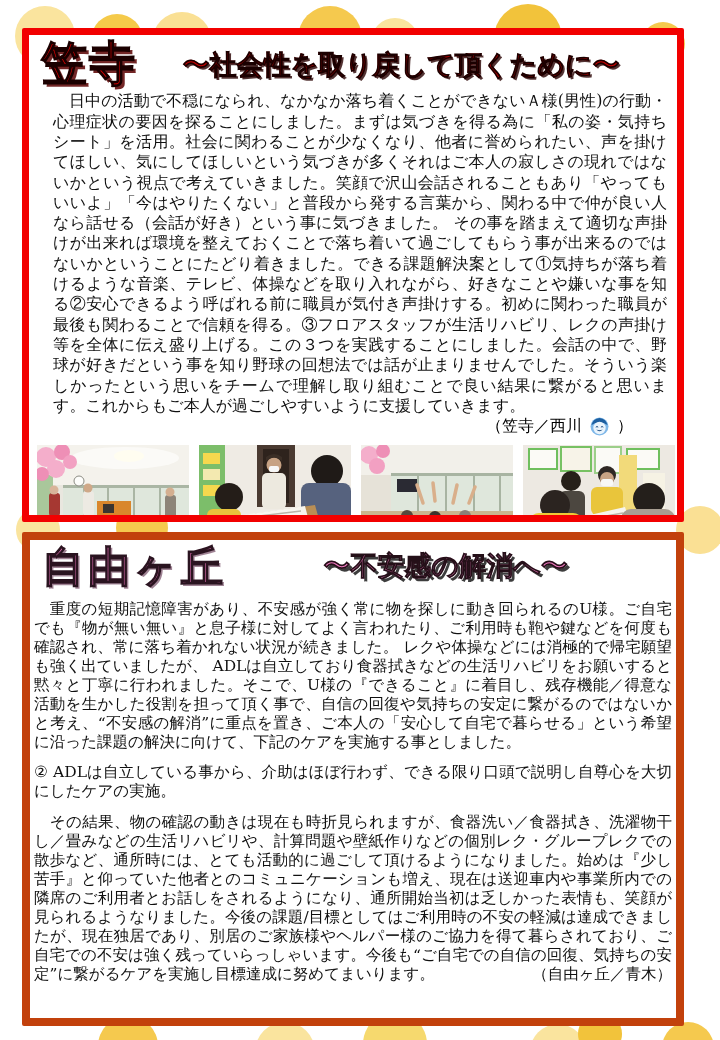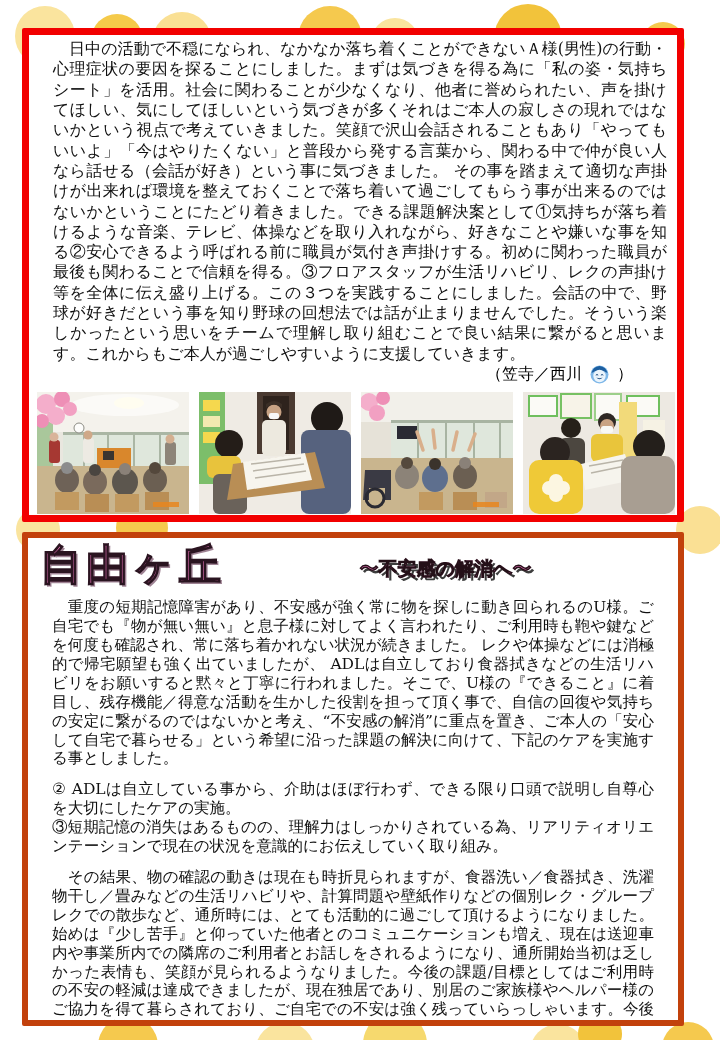--- a/index.html
+++ b/index.html
@@ -8,21 +8,21 @@
     background:#ffffff;
     font-family:"DejaVu Serif","Liberation Serif",serif;
   }
   .dot{position:absolute;border-radius:50%;z-index:1;}
 
   .panel{
     position:absolute;left:22px;width:662px;background:#ffffff;z-index:2;
     box-sizing:border-box;overflow:hidden;
   }
   .panel.red{top:28px;height:494px;border:7px solid #f20000;border-radius:2px;}
-  .panel.pink{top:532px;height:494px;border:6px solid #c2410c;border-radius:2px;}
+  .panel.pink{top:532px;height:494px;border:8px solid #c2410c;border-radius:2px;}
 
   .hdr{display:flex;align-items:flex-end;padding:4px 12px 0 12px;}
   .hdr .spacer{flex:1;text-align:center;}
 
   .title-red{
     font-family:"Liberation Sans","DejaVu Sans",sans-serif;
     font-size:46px;font-weight:bold;line-height:1.05;color:#e60000;
     -webkit-text-stroke:1.3px #1a0000;
     text-shadow:3px 3px 0 rgba(90,0,0,.85);
     letter-spacing:2px;white-space:nowrap;
@@ -36,34 +36,34 @@
   }
   .title-pink{
     font-family:"Liberation Sans","DejaVu Sans",sans-serif;
     font-size:42px;font-weight:bold;line-height:1.1;color:#f478c2;
     -webkit-text-stroke:1.2px #2a1420;
     text-shadow:2px 2px 0 rgba(80,30,60,.55);
     letter-spacing:4px;white-space:nowrap;
   }
   .subtitle-pink{
     font-family:"Liberation Sans","DejaVu Sans",sans-serif;
-    font-size:19px;font-weight:bold;color:#f478c2;
+    font-size:27px;font-weight:bold;color:#f478c2;
     -webkit-text-stroke:0.8px #241018;
     text-shadow:3px 3px 0 rgba(40,40,40,.9);
     white-space:nowrap;padding-bottom:6px;display:inline-block;
   }
 
   .body-text{
     color:#101010;text-align:justify;text-justify:inter-character;
     word-break:break-all;overflow-wrap:anywhere;
   }
   .k-body{font-size:16px;line-height:1.27;margin:4px 10px 0 24px;}
   .k-sign{font-size:16px;line-height:1.27;text-align:right;padding-right:44px;margin-top:0;
           display:flex;justify-content:flex-end;align-items:center;gap:8px;}
-  .j-body{font-size:15.5px;line-height:1.22;margin:0 24px;}
+  .j-body{font-size:15.5px;line-height:1.22;margin:0 4px;}
   .j-top{margin-top:10px;}
   .gap{height:12px;}
   .sig-float{float:right;}
 
   .photos{display:flex;gap:10px;padding:8px 8px 0 8px;}
   .photo{width:152px;height:122px;background:#ddd;overflow:hidden;flex:0 0 auto;}
   .photo svg{display:block;}
 
   .smiley{width:19px;height:19px;flex:0 0 auto;display:inline-block;}
 </style>
@@ -83,20 +83,26 @@
   <div class="dot" style="left:676px;top:506px;width:48px;height:48px;background:#fae094;"></div>
   <div class="dot" style="left:98px;top:1016px;width:60px;height:60px;background:#f5c94e;"></div>
   <div class="dot" style="left:255px;top:1022px;width:60px;height:60px;background:#fae49e;"></div>
   <div class="dot" style="left:363px;top:1012px;width:64px;height:64px;background:#f6d96e;"></div>
   <div class="dot" style="left:530px;top:1024px;width:56px;height:56px;background:#fae49e;"></div>
   <div class="dot" style="left:578px;top:1012px;width:44px;height:44px;background:#f2c33b;"></div>
   <div class="dot" style="left:662px;top:1022px;width:52px;height:52px;background:#f5c94e;"></div>
 </div>
 
 <section class="panel red">
+  <div class="hdr">
+    <span class="title-red">笠寺</span>
+    <span class="spacer">
+      <span class="subtitle-red">〜社会性を取り戻して頂くために〜</span>
+    </span>
+  </div>
 
   <p class="body-text k-body">　日中の活動で不穏になられ、なかなか落ち着くことができないＡ様(男性)の行動・心理症状の要因を探ることにしました。まずは気づきを得る為に「私の姿・気持ちシート」を活用。社会に関わることが少なくなり、他者に誉められたい、声を掛けてほしい、気にしてほしいという気づきが多くそれはご本人の寂しさの現れではないかという視点で考えていきました。笑顔で沢山会話されることもあり「やってもいいよ」「今はやりたくない」と普段から発する言葉から、関わる中で仲が良い人なら話せる（会話が好き）という事に気づきました。 その事を踏まえて適切な声掛けが出来れば環境を整えておくことで落ち着いて過ごしてもらう事が出来るのではないかということにたどり着きました。できる課題解決案として①気持ちが落ち着けるような音楽、テレビ、体操などを取り入れながら、好きなことや嫌いな事を知る②安心できるよう呼ばれる前に職員が気付き声掛けする。初めに関わった職員が最後も関わることで信頼を得る。③フロアスタッフが生活リハビリ、レクの声掛け等を全体に伝え盛り上げる。この３つを実践することにしました。会話の中で、野球が好きだという事を知り野球の回想法では話が止まりませんでした。そういう楽しかったという思いをチームで理解し取り組むことで良い結果に繋がると思います。これからもご本人が過ごしやすいように支援していきます。</p>
 
   <div class="k-sign">
     <span>（笠寺／西川</span>
     <span class="smiley">
       <svg width="19" height="19" viewBox="0 0 19 19">
         <circle cx="9.5" cy="9.5" r="9" fill="#7eb7e8"></circle>
         <path d="M1.5 8 Q3 1.5 9.5 1 Q16 1.5 17.5 8 Q14 5.5 9.5 5.5 Q5 5.5 1.5 8 Z" fill="#1d5fa0"></path>
         <circle cx="9.5" cy="11" r="6.2" fill="#eaf4fc"></circle>
@@ -257,16 +263,15 @@
   <div class="hdr">
     <span class="title-pink">自由ヶ丘</span>
     <span class="spacer">
       <span class="subtitle-pink">〜不安感の解消へ〜</span>
     </span>
   </div>
 
   <p class="body-text j-body j-top">　重度の短期記憶障害があり、不安感が強く常に物を探しに動き回られるのU様。ご自宅でも『物が無い無い』と息子様に対してよく言われたり、ご利用時も鞄や鍵などを何度も確認され、常に落ち着かれない状況が続きました。 レクや体操などには消極的で帰宅願望も強く出ていましたが、 ADLは自立しており食器拭きなどの生活リハビリをお願いすると黙々と丁寧に行われました。そこで、U様の『できること』に着目し、残存機能／得意な活動を生かした役割を担って頂く事で、自信の回復や気持ちの安定に繋がるのではないかと考え、“不安感の解消”に重点を置き、ご本人の「安心して自宅で暮らせる」という希望に沿った課題の解決に向けて、下記のケアを実施する事としました。</p>
   <div class="gap"></div>
   <p class="body-text j-body">② ADLは自立している事から、介助はほぼ行わず、できる限り口頭で説明し自尊心を大切にしたケアの実施。</p>
-  <p class="body-text j-body">③短期記憶の消失はあるものの、理解力はしっかりされている為、リアリティオリエンテーションで現在の状況を意識的にお伝えしていく取り組み。</p>
   <div class="gap"></div>
   <p class="body-text j-body"><span>　その結果、物の確認の動きは現在も時折見られますが、食器洗い／食器拭き、洗濯物干し／畳みなどの生活リハビリや、計算問題や壁紙作りなどの個別レク・グループレクでの散歩など、通所時には、とても活動的に過ごして頂けるようになりました。始めは『少し苦手』と仰っていた他者とのコミュニケーションも増え、現在は送迎車内や事業所内での隣席のご利用者とお話しをされるようになり、通所開始当初は乏しかった表情も、笑顔が見られるようなりました。今後の課題/目標としてはご利用時の不安の軽減は達成できましたが、現在独居であり、別居のご家族様やヘルパー様のご協力を得て暮らされており、ご自宅での不安は強く残っていらっしゃいます。今後も“ご自宅での自信の回復、気持ちの安定”に繋がるケアを実施し目標達成に努めてまいります。</span><span class="sig-float">（自由ヶ丘／青木）</span></p>
 </section>
 
 </body></html>

